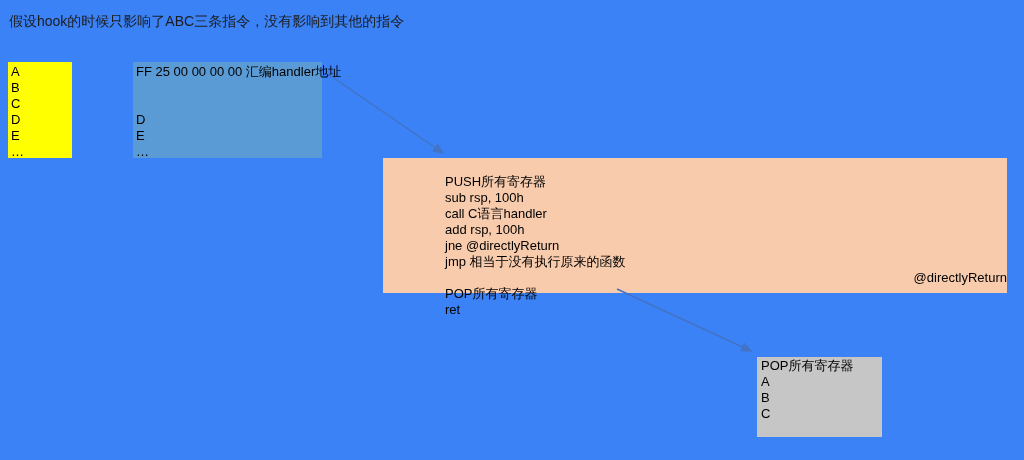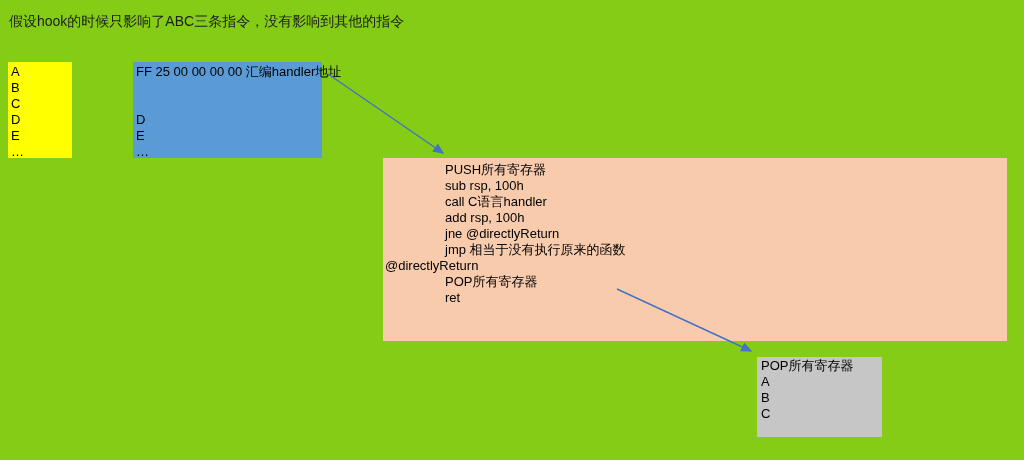--- a/index.html
+++ b/index.html
@@ -1,20 +1,20 @@
 <!DOCTYPE html>
 <html><head>
 <meta charset="utf-8">
 <style>
   html, body { margin: 0; padding: 0; background: #ffffff; }
   .canvas {
     position: relative;
     width: 1024px;
     height: 460px;
-    background: #84cc16;
+    background: #3b82f6;
     overflow: hidden;
     font-family: "Liberation Sans", "DejaVu Sans", sans-serif;
     color: #000000;
   }
   .title {
     position: absolute;
     left: 9px;
     top: 13px;
     font-size: 14px;
     color: #1c1c1c;
@@ -22,23 +22,23 @@
   }
   .box {
     position: absolute;
     box-sizing: border-box;
     font-size: 13px;
     line-height: 16px;
   }
   .ln { height: 16px; white-space: nowrap; }
   .box-yellow { left: 8px;  top: 62px;  width: 64px;  height: 96px;  padding: 2px 0 0 3px; }
   .box-blue   { left: 133px; top: 62px; width: 189px; height: 96px;  padding: 2px 0 0 3px; }
-  .box-orange { left: 383px; top: 158px; width: 624px; height: 183px; padding: 4px 0 0 0; }
+  .box-orange { left: 383px; top: 158px; width: 624px; height: 135px; padding: 16px 0 0 0; }
   .box-orange .ln { padding-left: 62px; }
-  .box-orange .ln.noind { padding-left: 2px; }
+  .box-orange .ln.noind { padding-left: 2px; text-align: right; }
   .box-gray   { left: 757px; top: 357px; width: 125px; height: 80px; padding: 1px 0 0 4px; }
   .arrows {
     position: absolute;
     left: 0; top: 0;
     width: 1024px; height: 460px;
     pointer-events: none;
   }
 </style>
 </head>
 <body>

